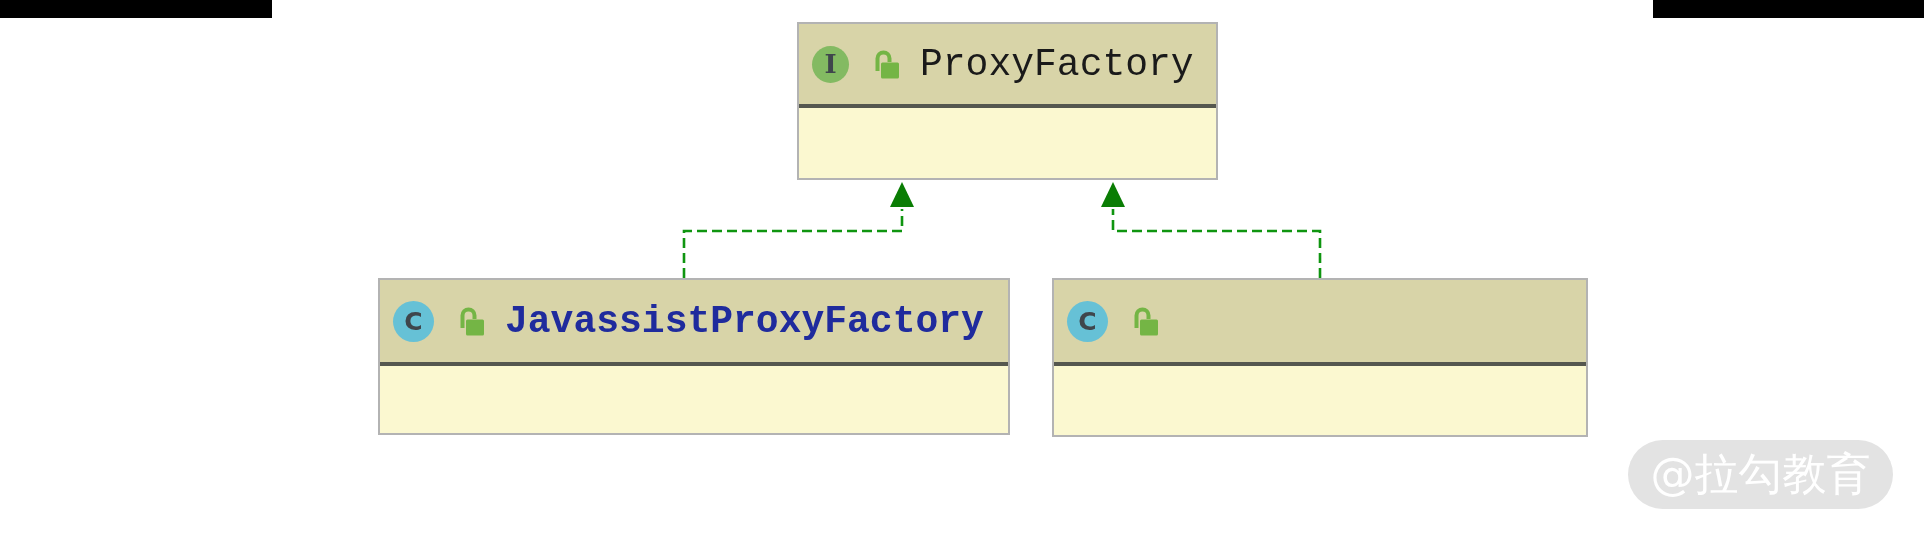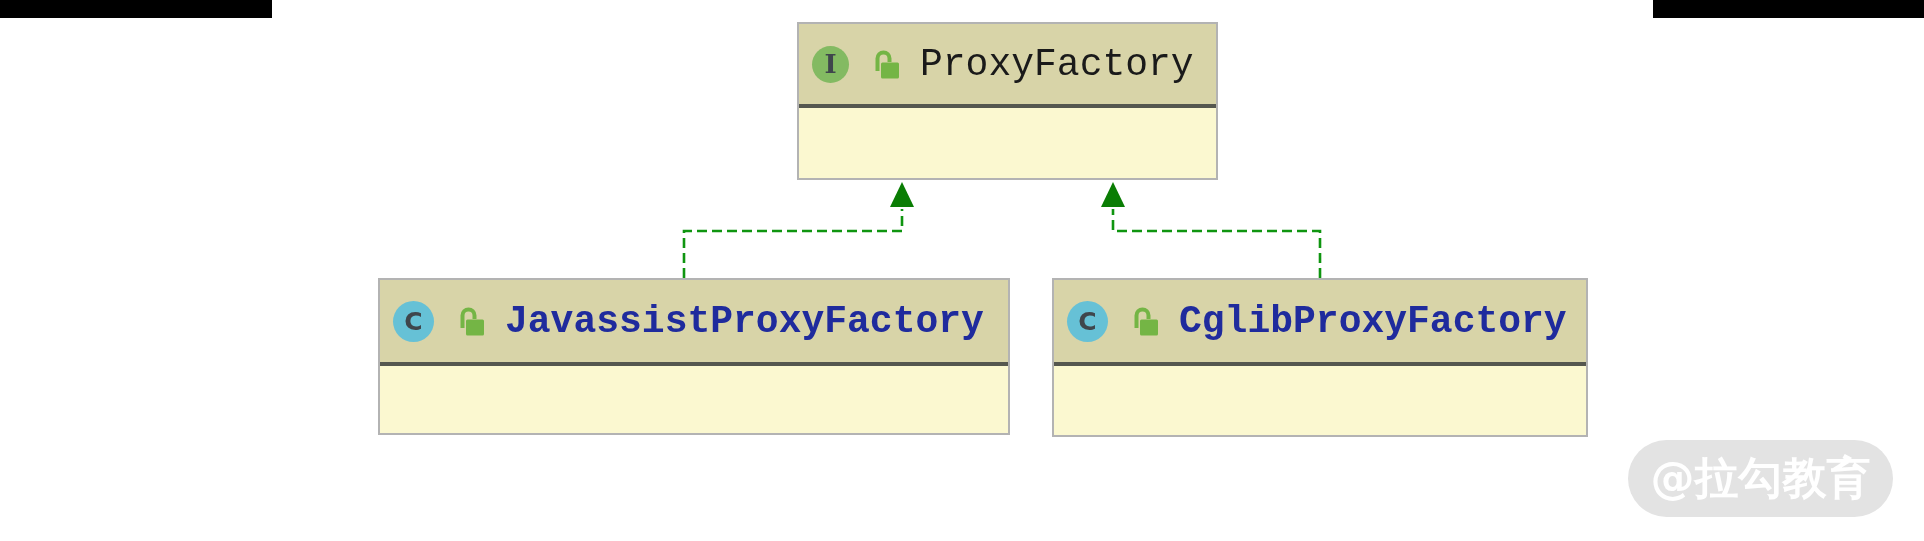--- a/index.html
+++ b/index.html
@@ -55,24 +55,24 @@
     font-size:38px;
   }
   .kind-interface .node-name { color:var(--interface-text); }
   .kind-class     .node-name { color:var(--class-text);font-weight:bold; }
 
   
   #edges { position:absolute; left:0; top:0; width:1924px; height:541px; }
 
   
   .watermark {
-    position:absolute; left:1628px; top:440px; width:265px; height:77px;
+    position:absolute; left:1628px; top:440px; width:265px; height:69px;
     background:var(--watermark-bg); color:var(--watermark-text);
     border-radius:40px; display:flex; align-items:center; justify-content:center;
-    font-family:"DejaVu Sans", sans-serif; font-size:44px; font-weight:bold;
+    font-family:"DejaVu Sans", sans-serif; font-size:44px; font-weight:normal;
   }
 </style>
 </head>
 <body>
 
 <div class="canvas">
 
   <div class="black-bar left"></div>
   <div class="black-bar right"></div>
 
@@ -119,21 +119,20 @@
 
   <div class="uml-node kind-class" id="node-cglib">
     <div class="node-header">
       <div class="type-circle">
         <span>C</span>
       </div>
       <svg class="lock-icon" width="27" height="31" viewBox="0 0 27 31">
         <path d="M4.5 22 V9.5 a6 6 0 0 1 12 0 V13" style="fill:none;stroke:var(--lock-green);stroke-width:4"></path>
         <rect x="8" y="13.5" width="18" height="16" rx="1.5" style="fill:var(--lock-green)"></rect>
       </svg>
-      <span class="node-name">CglibProxyFactory</span>
     </div>
     <div class="node-divider"></div>
     <div class="node-body"></div>
   </div>
 
   <div class="watermark">
     <span>@拉勾教育</span>
   </div>
 
 </div>

